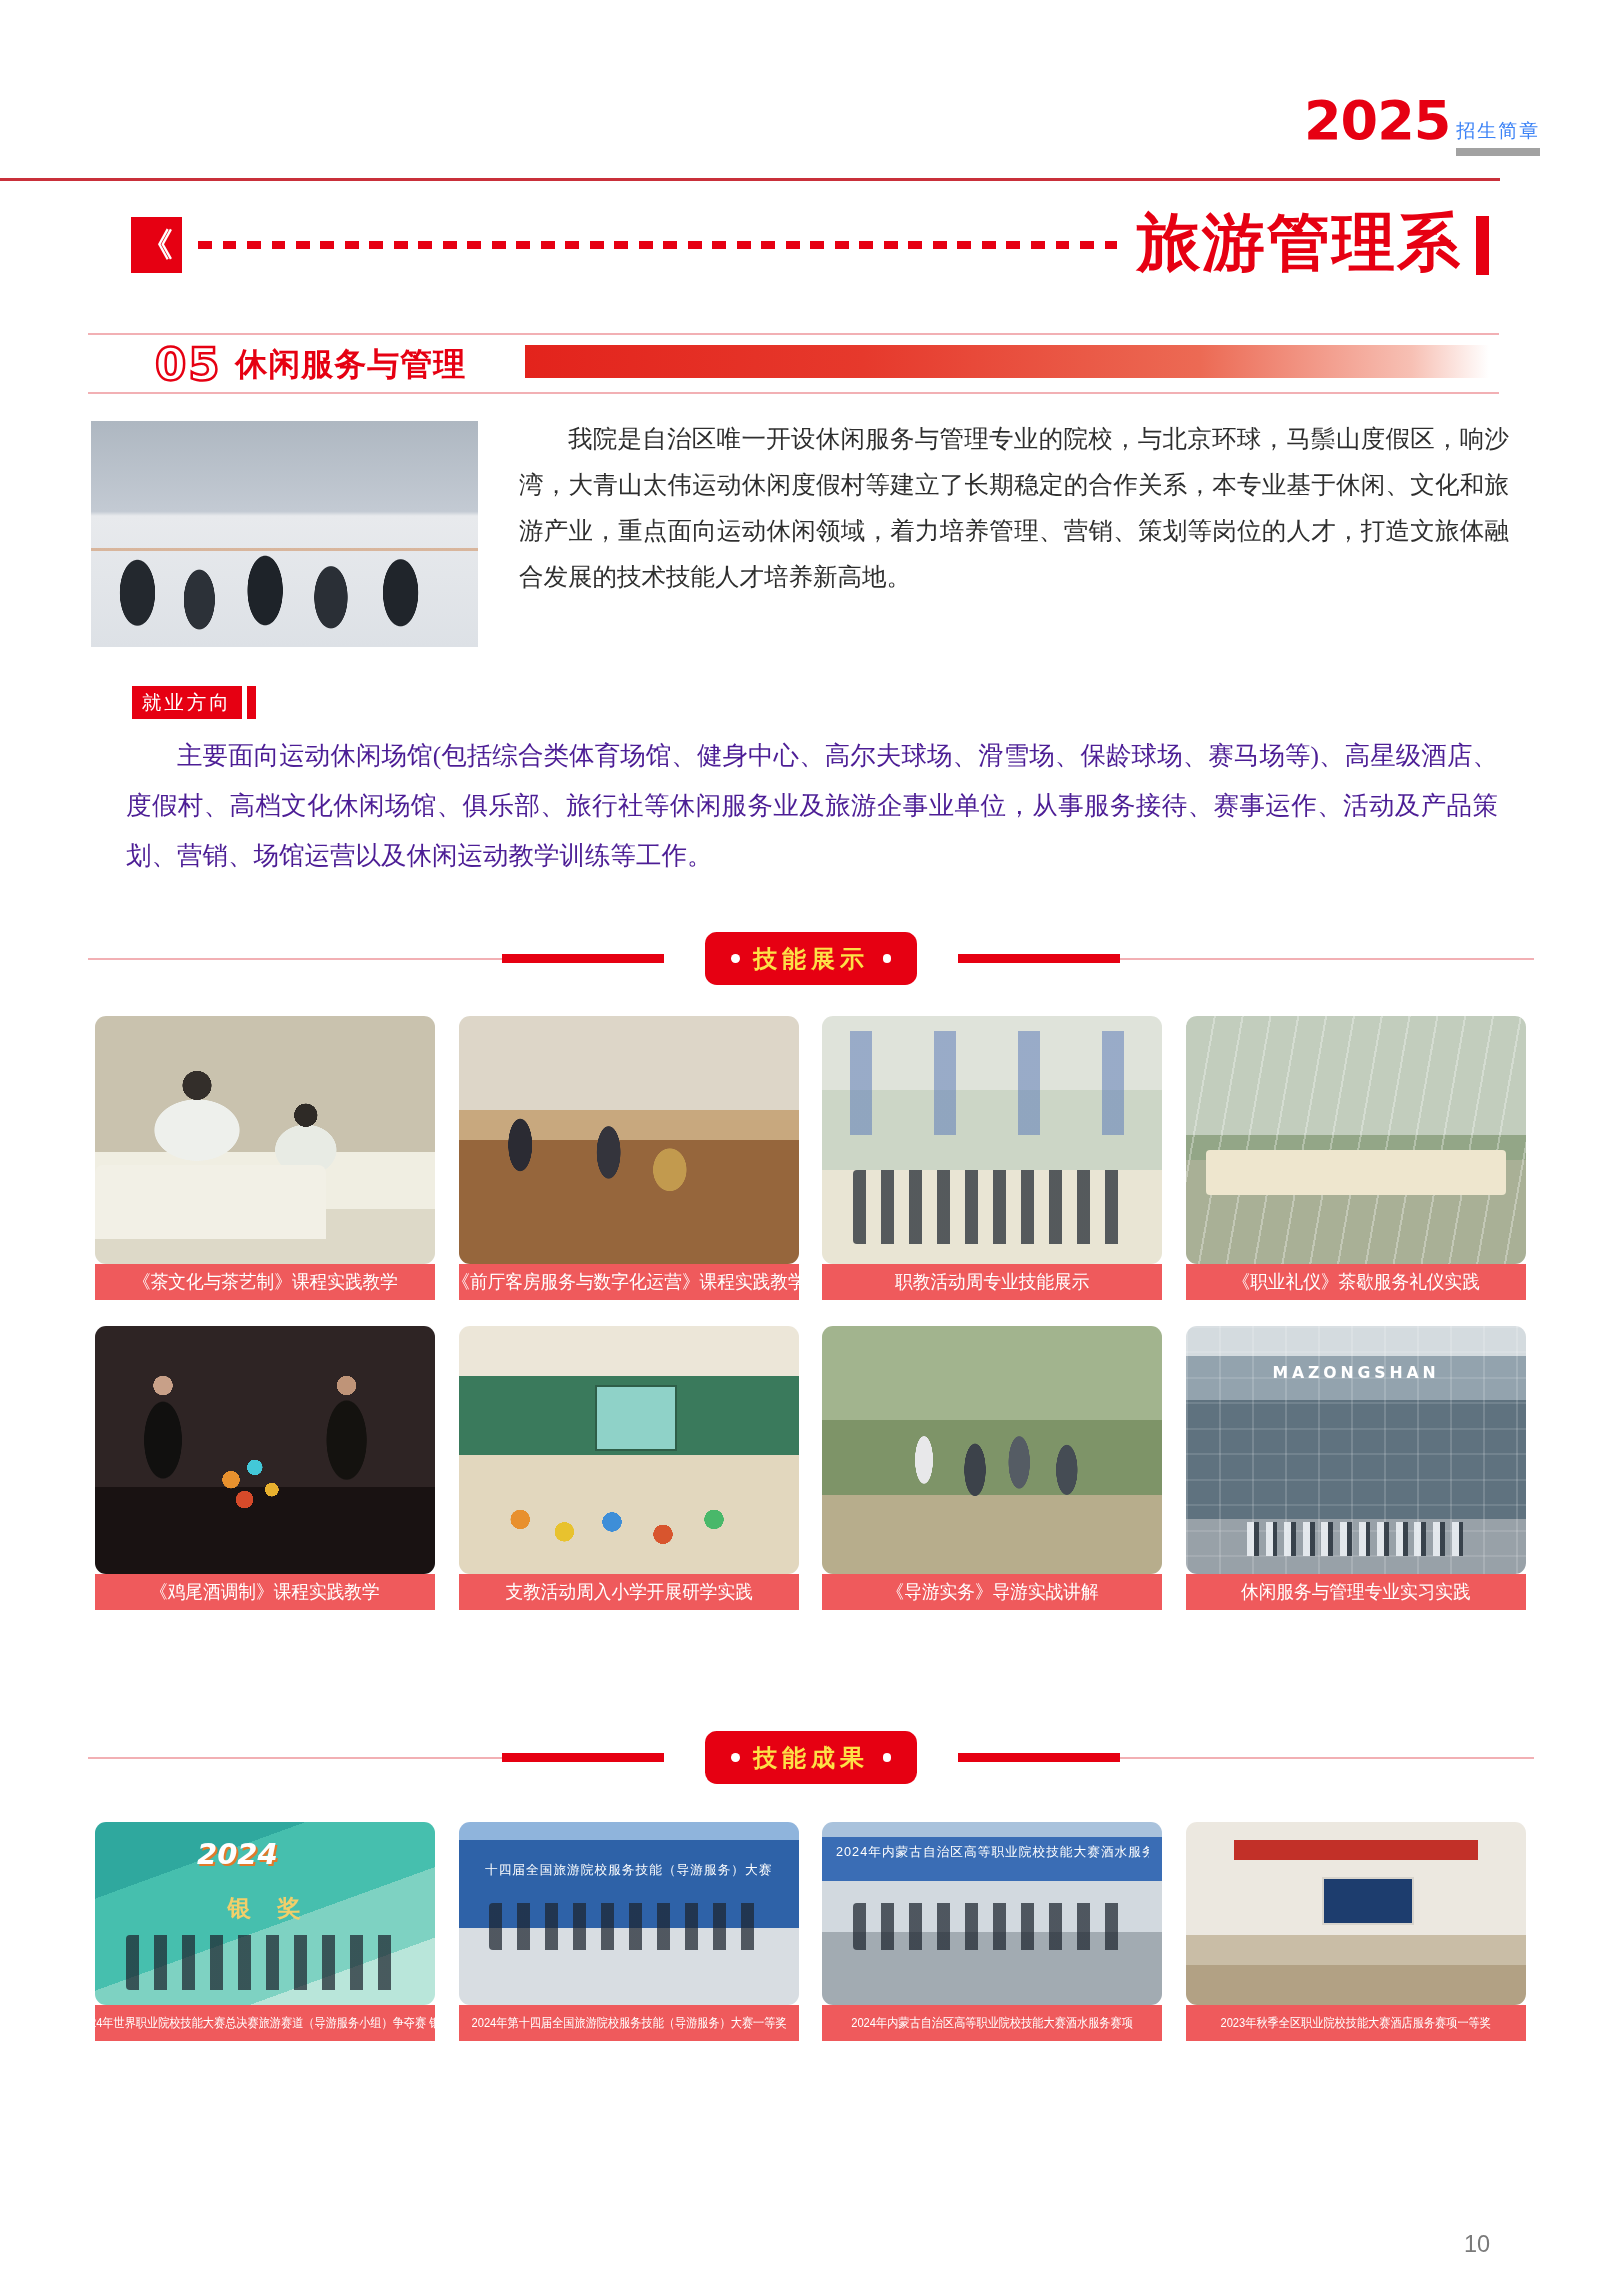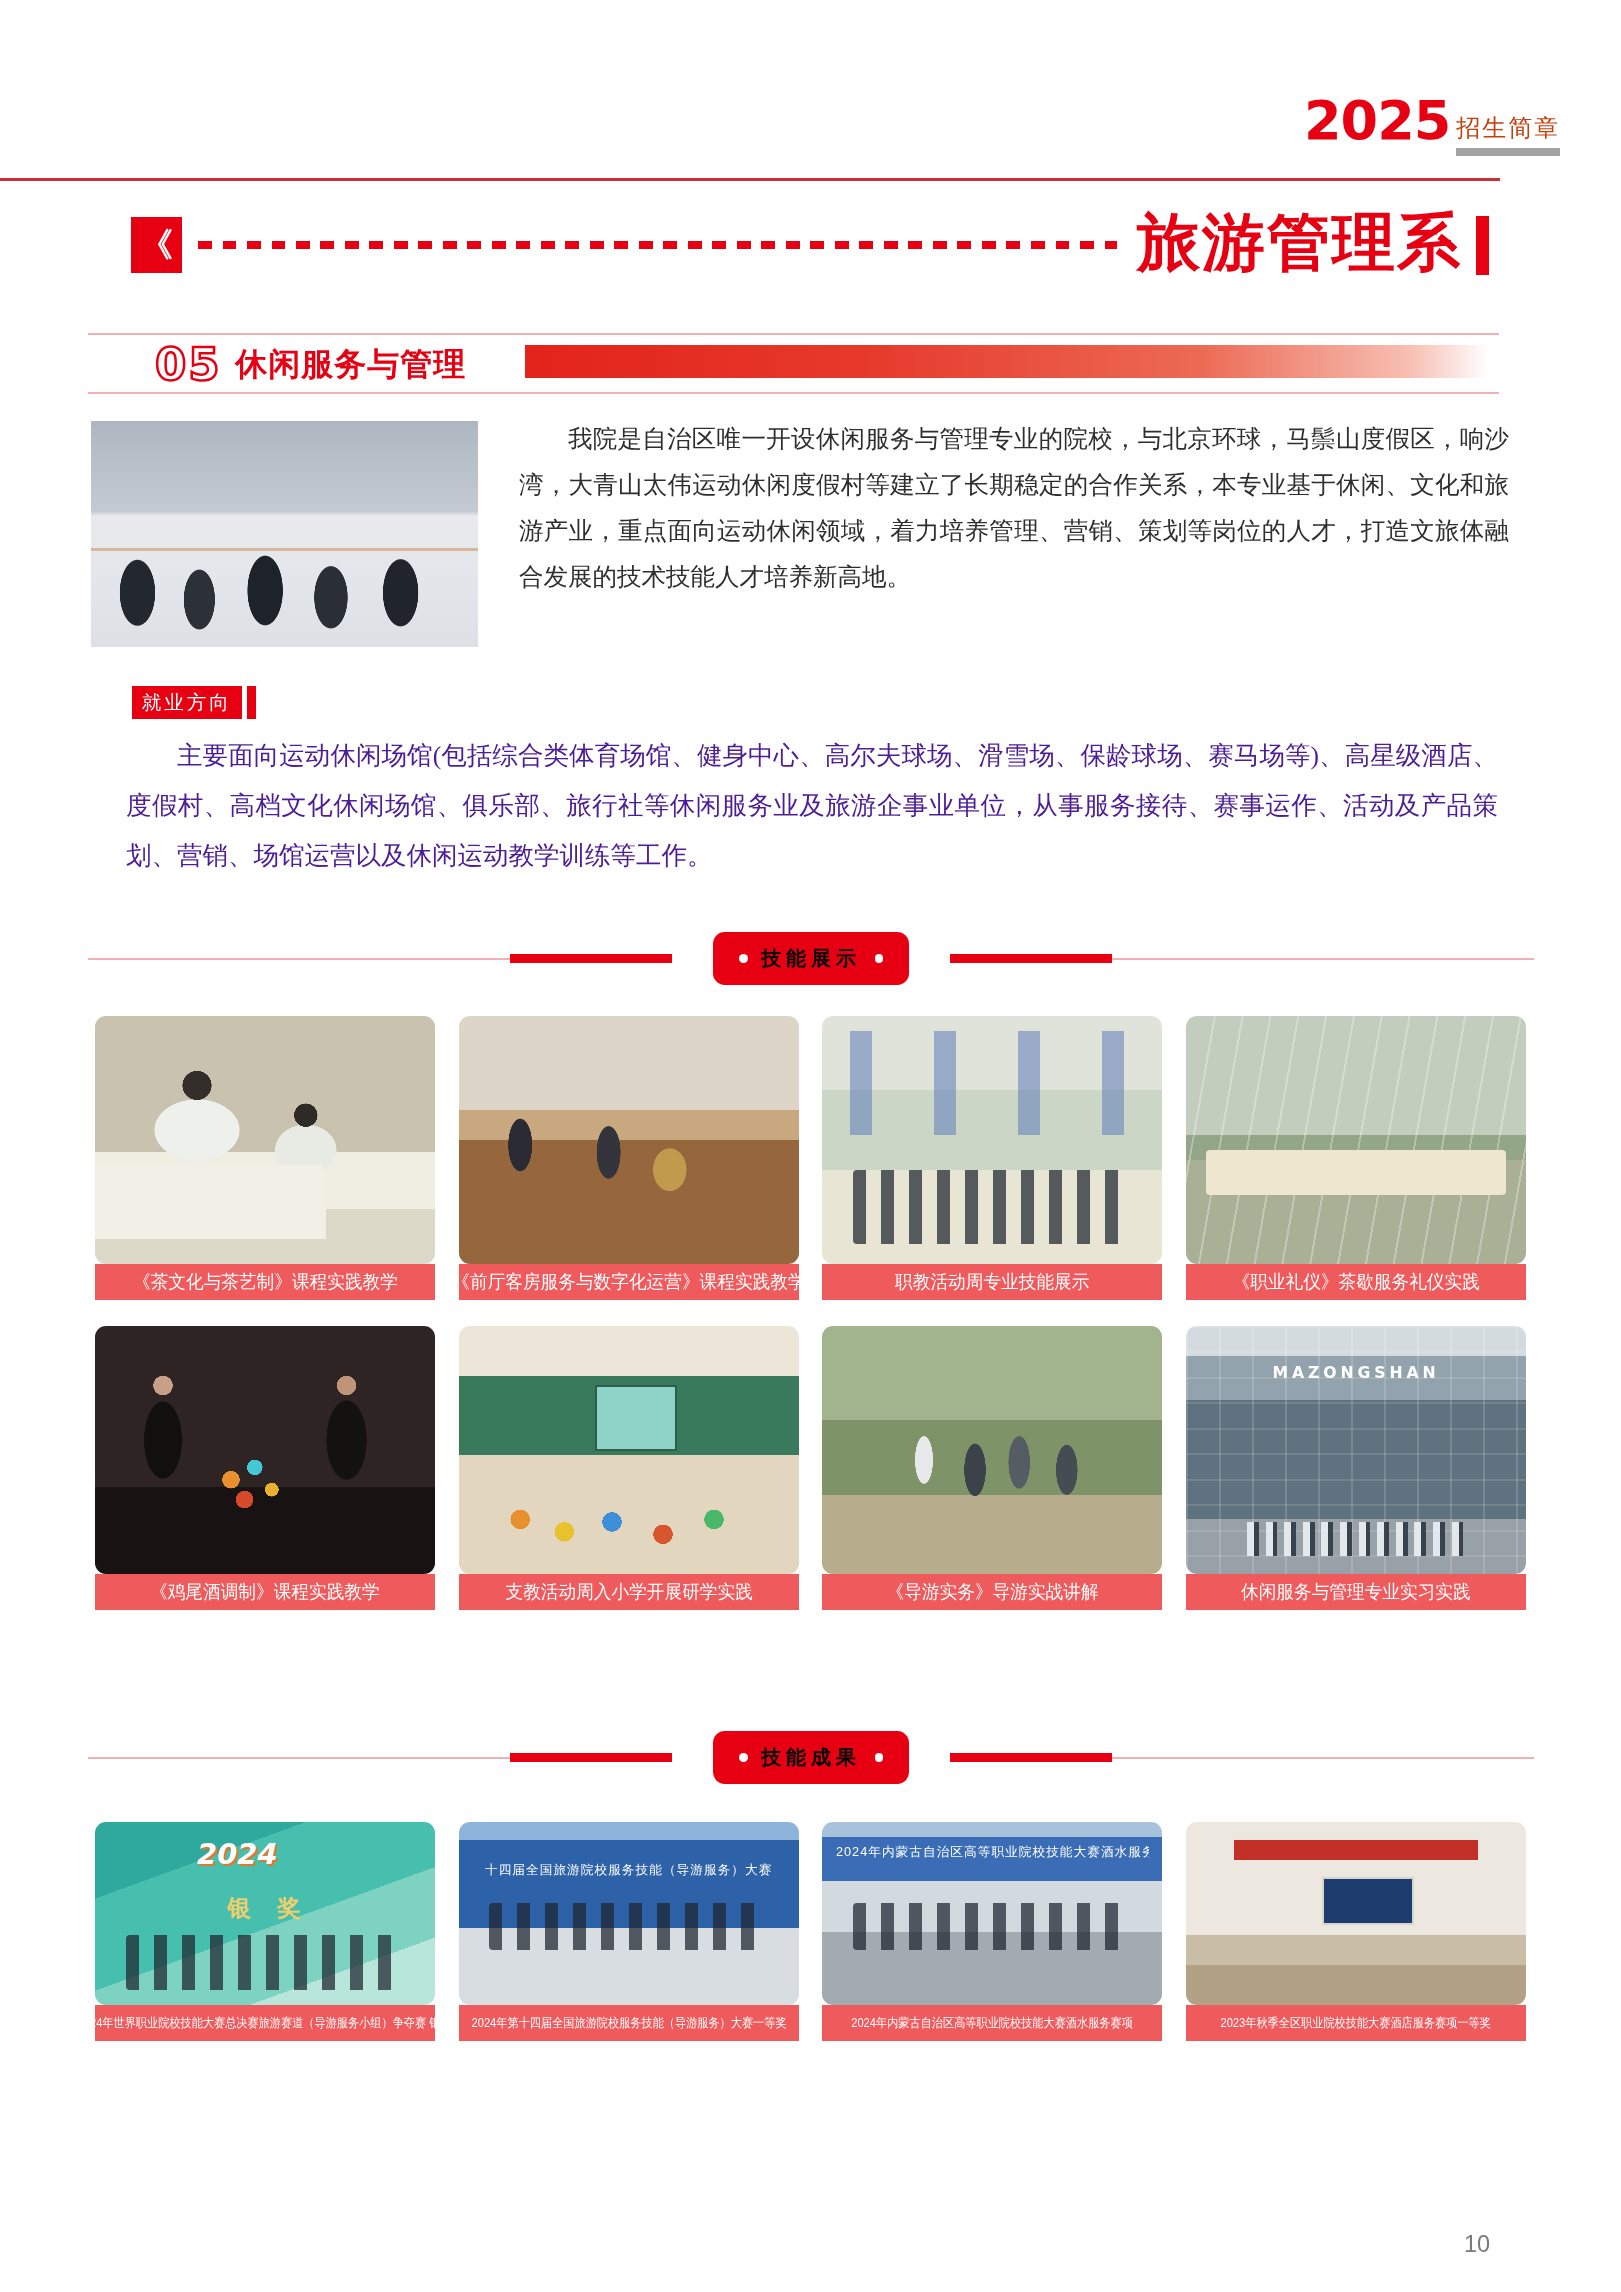--- a/index.html
+++ b/index.html
@@ -3,21 +3,21 @@
 <meta charset="utf-8">
 <style>
   html,body{margin:0;padding:0;background:#888;}
   .page{position:relative;width:1621px;height:2293px;background:#ffffff;margin:0 auto;
         font-family:"Liberation Sans",sans-serif;overflow:hidden;}
 
   
   .hdr{position:absolute;top:94px;left:1304px;display:flex;align-items:flex-end;}
   .hdr-year{font-family:"DejaVu Sans",sans-serif;font-weight:bold;font-size:54px;line-height:1;
             color:#e60012;letter-spacing:-1px;}
-  .hdr-sub{position:relative;margin-left:5.9px;font-size:24px;color:#c2410c;letter-spacing:2px;
+  .hdr-sub{position:relative;margin-left:5.9px;font-size:19px;color:#3b82f6;letter-spacing:2px;
            padding-bottom:3.9px;}
   .hdr-sub .ubar{position:absolute;left:0;right:0;bottom:-7.8px;height:7.8px;background:#a2a2a2;}
   .hdr-line{position:absolute;top:178px;left:0;width:1500px;height:2.9px;background:#c9303a;}
 
   
   .chev{position:absolute;left:131px;top:217px;width:51px;height:56px;background:#e60012;
         color:#fff;font-weight:bold;font-size:33px;display:flex;align-items:center;justify-content:center;}
   .dashes{position:absolute;left:198px;top:241px;width:919px;height:7.8px;
           background:repeating-linear-gradient(90deg,#e60012 0 13.7px,transparent 13.7px 24.5px);}
   .dept-title{position:absolute;left:1137px;top:208px;font-size:63px;font-weight:900;color:#e60012;
@@ -50,21 +50,21 @@
             text-align:justify;text-indent:2em;}
 
   
   .banner{position:absolute;left:88px;width:1446px;height:53px;display:flex;align-items:center;}
   .ln{display:block;}
   .ln-thin{flex:1;height:2px;background:#f2b0b4;}
   .ln-thick{width:162px;height:9.8px;background:#e60012;}
   .badge{height:53px;margin:0 41px;padding:0 25.5px;background:#e60012;border-radius:11.8px;
          display:flex;align-items:center;gap:13.7px;}
   .badge .dot{width:8.8px;height:8.8px;border-radius:50%;background:#fff;}
-  .badge .btxt{color:#000000;font-size:20px;font-weight:bold;letter-spacing:4.9px;}
+  .badge .btxt{color:#fde047;font-size:24px;font-weight:bold;letter-spacing:4.9px;}
 
   
   .grid{position:absolute;left:91px;display:grid;grid-template-columns:repeat(4,348px);
         column-gap:15.7px;row-gap:17.6px;}
   .grid-skills{top:1012px;}
   .grid-awards{top:1818px;}
   figure.cell{margin:4px;display:flex;flex-direction:column;}
   .cell .photo{height:248px;border-radius:11px;}
   .grid-awards .cell .photo{height:183px;}
   .cap{height:36px;background:#ef5a5c;color:#fff;display:flex;align-items:center;

